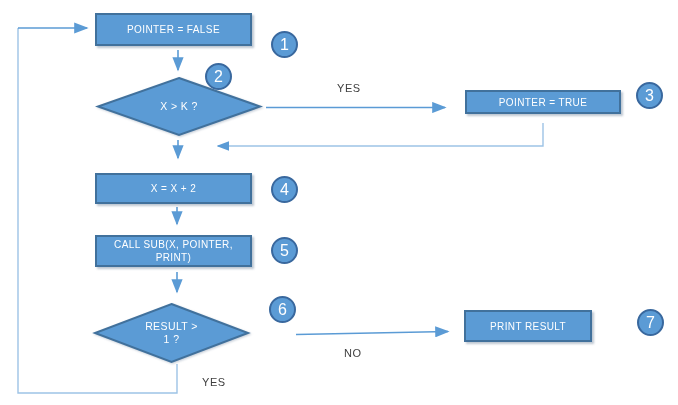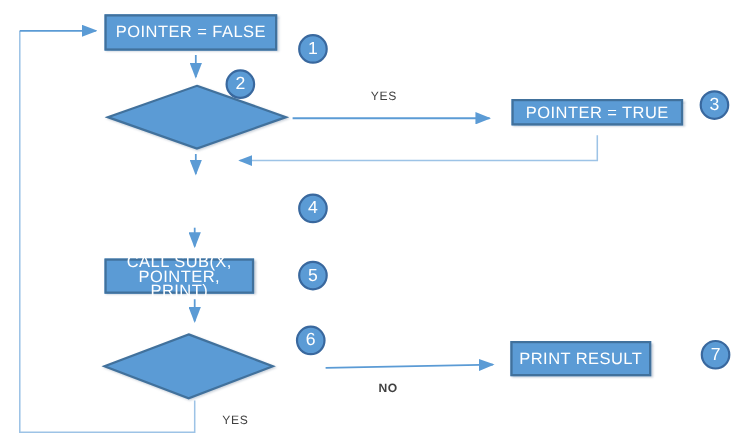--- a/index.html
+++ b/index.html
@@ -5,21 +5,21 @@
   html,body { margin:0; padding:0; background:#ffffff; }
   .canvas {
     position:relative; width:678px; height:405px; background:#ffffff;
     font-family:"Liberation Sans", sans-serif; overflow:hidden;
   }
   svg.connector-layer { position:absolute; left:0; top:0; z-index:0; }
   .rect-node {
     position:absolute; box-sizing:border-box; z-index:1;
     background:#5B9BD5; border:2px solid #41719C;
     display:flex; flex-direction:column; align-items:center; justify-content:center;
-    color:#ffffff; font-size:15px; letter-spacing:0.4px; text-align:center;
+    color:#ffffff; font-size:10px; letter-spacing:0.4px; text-align:center;
     line-height:13px;
     box-shadow:1.5px 1.5px 2px rgba(110,130,155,0.45);
   }
   .diamond-svg { position:absolute; z-index:1; filter:drop-shadow(1.5px 1.5px 1px rgba(110,130,155,0.4)); }
   .diamond-text {
     position:absolute; z-index:2;
     display:flex; flex-direction:column; align-items:center; justify-content:center;
     color:#ffffff; font-size:10.5px; letter-spacing:0.4px; text-align:center; line-height:13px;
   }
   .badge {
@@ -63,37 +63,47 @@
   </svg>
 
   <div class="rect-node" style="left:95px; top:13px; width:157px; height:33px;">
     <span>POINTER = FALSE</span>
   </div>
 
   <div class="rect-node" style="left:465px; top:90px; width:156px; height:24px;">
     <span>POINTER = TRUE</span>
   </div>
 
+  <div class="rect-node" style="left:95px; top:173px; width:157px; height:31px;">
+    <span>X = X + 2</span>
+  </div>
 
-  <div class="rect-node" style="left:95px; top:235px; width:136px; height:32px;">
+  <div class="rect-node" style="left:95px; top:235px; width:157px; height:32px;">
     <span>CALL SUB(X, POINTER,</span>
     <span>PRINT)</span>
   </div>
 
   <div class="rect-node" style="left:464px; top:310px; width:128px; height:32px;">
     <span>PRINT RESULT</span>
   </div>
 
   <svg class="diamond-svg" style="left:95px; top:75px;" width="168" height="63">
     <polygon points="84,3 165,31.5 84,60 3,31.5" fill="#5B9BD5" stroke="#41719C" stroke-width="2"></polygon>
   </svg>
+  <div class="diamond-text" style="left:98px; top:78px; width:162px; height:57px;">
+    <span>X &gt; K ?</span>
+  </div>
 
   <svg class="diamond-svg" style="left:92px; top:301px;" width="159" height="64">
     <polygon points="79.5,3 156,32 79.5,61 3,32" fill="#5B9BD5" stroke="#41719C" stroke-width="2"></polygon>
   </svg>
+  <div class="diamond-text" style="left:95px; top:304px; width:153px; height:58px;">
+    <span>RESULT &gt;</span>
+    <span>1 ?</span>
+  </div>
 
   <div class="badge" style="left:271px; top:31px;">
     <span>1</span>
   </div>
   <div class="badge" style="left:205px; top:63px;">
     <span>2</span>
   </div>
   <div class="badge" style="left:636px; top:82px;">
     <span>3</span>
   </div>
@@ -104,16 +114,16 @@
     <span>5</span>
   </div>
   <div class="badge" style="left:269px; top:296px;">
     <span>6</span>
   </div>
   <div class="badge" style="left:637px; top:309px;">
     <span>7</span>
   </div>
 
   <div class="edge-label" style="left:337px; top:82px;">YES</div>
-  <div class="edge-label" style="left:344px; top:347px;font-weight:bold;">NO</div>
+  <div class="edge-label" style="left:344px; top:347px;">NO</div>
   <div class="edge-label" style="left:202px; top:376px;">YES</div>
 
 </div>
 
 </body></html>

